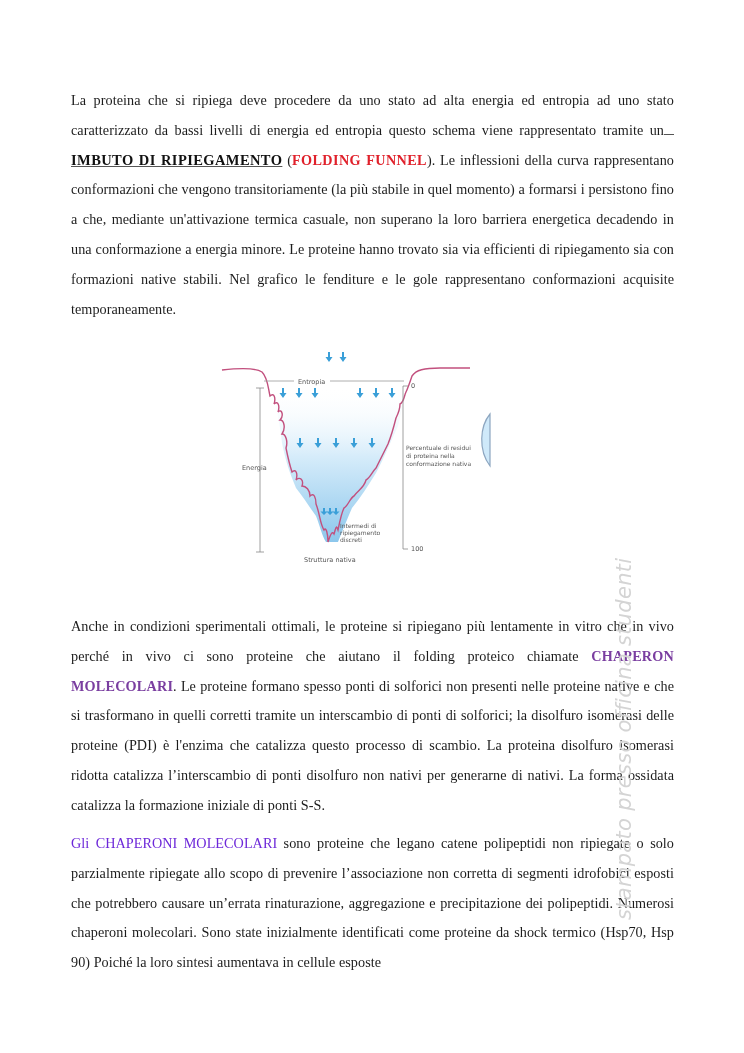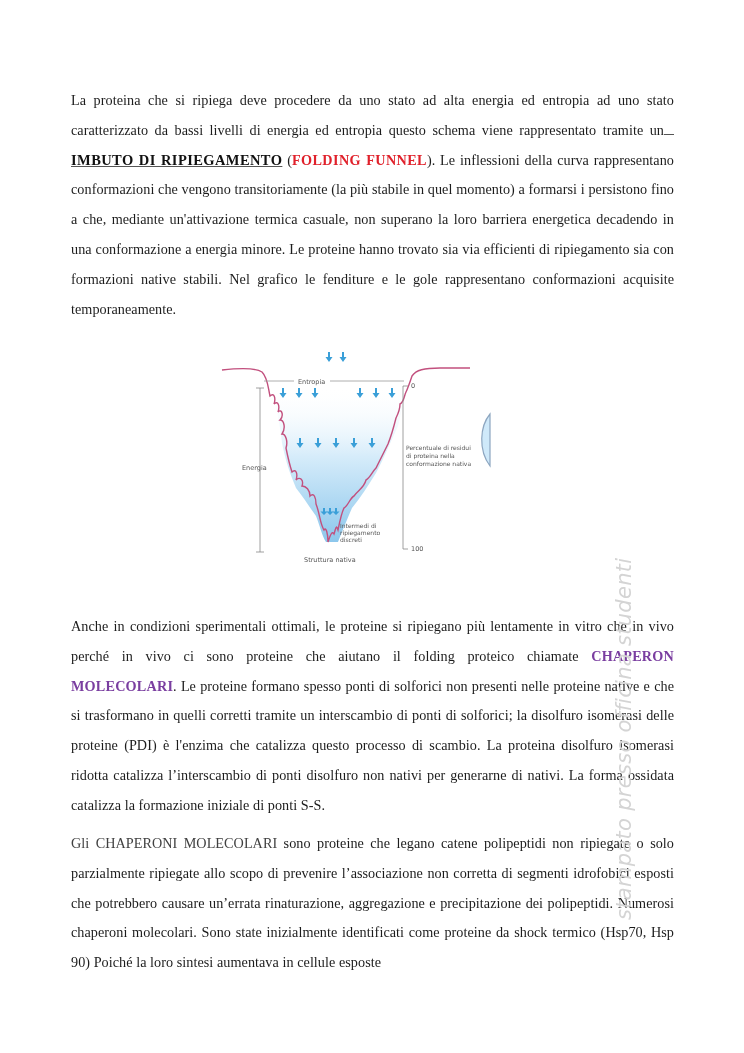--- a/index.html
+++ b/index.html
@@ -9,21 +9,21 @@
     .para { position: absolute; left: 71px; width: 603px; font-size: 14.2px; line-height: 29.8px;
       text-align: justify; font-family: "Liberation Serif", serif; color: #1c1c1c; letter-spacing: 0.05px; }
     #p1 { top: 86px; }
     #p2 { top: 612px; }
     #p3 { top: 829px; }
     .imbuto { font-family: "Liberation Serif", serif; font-weight: bold; color: #111; text-decoration: underline;
       text-decoration-color: #555; letter-spacing: 0.4px; font-size: 14.5px; }
     .imbuto-pad { display: inline-block; width: 10px; border-bottom: 1px solid #555; height: 1px; vertical-align: baseline; }
     .folding { color: #e0212b; font-weight: bold; letter-spacing: 0.4px; }
     .chap-bold { color: #7a3ea0; font-weight: bold; letter-spacing: 0.2px; }
-    .chap-plain { color: #404040; }
+    .chap-plain { color: #6d28d9; }
     .figure { position: absolute; left: 220px; top: 348px; width: 252px; height: 228px; }
     .figure svg { display: block; }
     .side-lens { position: absolute; left: 476px; top: 410px; width: 20px; height: 60px; }
     .watermark { position: absolute; left: 612px; top: 920px; transform-origin: 0 0; transform: rotate(-90deg);
       font-family: "DejaVu Sans", sans-serif; font-style: italic; font-size: 21px; color: #d4d4d4;
       white-space: nowrap; letter-spacing: 0.3px; }
     .fig-label { font-family: "DejaVu Sans", sans-serif; fill: #555; }
   </style>
 </head>
 <body>

